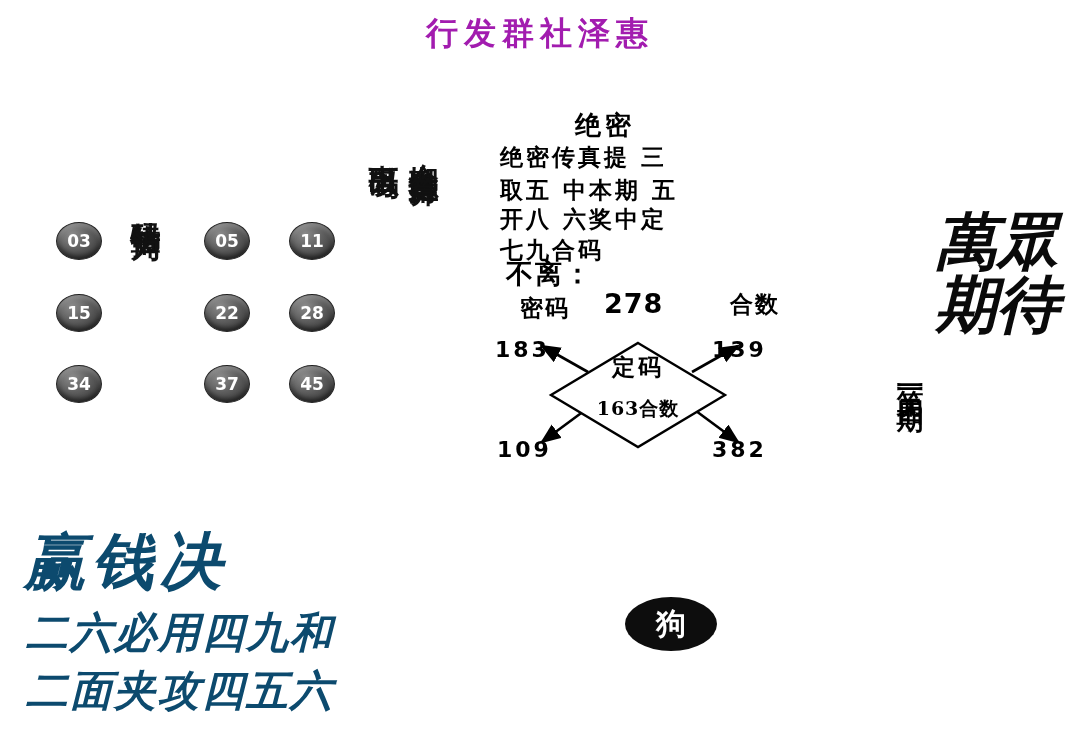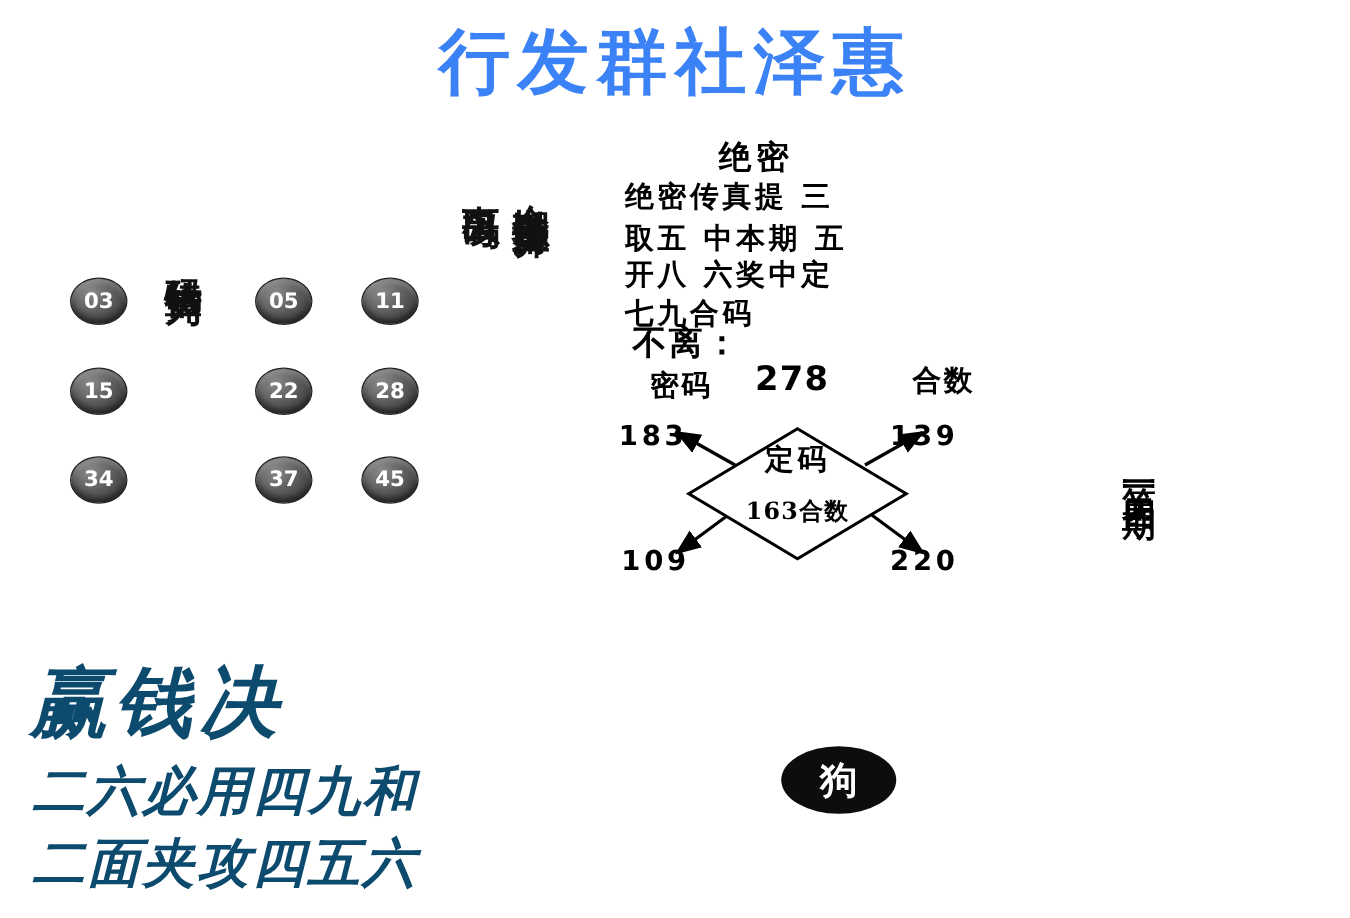--- a/index.html
+++ b/index.html
@@ -19,23 +19,23 @@
 
   
   #banner-title {
     position: absolute;
     top: 12px;
     left: 0;
     width: 1080px;
     text-align: center;
     font-family: "DejaVu Serif", "Liberation Serif", serif;
     font-weight: bold;
-    font-size: 57px;
+    font-size: 32px;
     letter-spacing: 6px;
-    color: #3b82f6;
+    color: #a21caf;
   }
 
   
   .ball {
     position: absolute;
     width: 44px;
     height: 36px;
     border-radius: 50%;
     background: radial-gradient(ellipse at 34% 30%, #8a8a8a 0%, #5d5d5d 45%, #2e2e2e 100%);
     border: 1px solid #222;
@@ -304,28 +304,29 @@
     <svg id="diamond-shape" viewBox="0 0 180 110">
       <polygon points="90,3 177,55 90,107 3,55" fill="#ffffff" stroke="#000" stroke-width="2.4"></polygon>
     </svg>
     <div id="diamond-text">定码</div>
     <div id="diamond-sub">163合数</div>
   </div>
   <div id="corners">
       <div class="corner-num" style="left: 495px; top: 337px;">183</div>
       <div class="corner-num" style="left: 712px; top: 337px;">139</div>
       <div class="corner-num" style="left: 497px; top: 437px;">109</div>
-      <div class="corner-num" style="left: 712px; top: 437px;">220</div>
+      <div class="corner-num" style="left: 712px; top: 437px;">382</div>
     </div>
 
   <div id="zodiac-oval">
     <span>狗</span>
   </div>
 
   <div id="slogan-title">赢钱决</div>
   <div id="slogan-lines">
       <div class="slogan-line" style="top: 605px;">二六必用四九和</div>
       <div class="slogan-line" style="top: 663px;">二面夹攻四五六</div>
     </div>
 
+  <div id="right-brush">萬眾期待</div>
   <div id="issue-vert">第一一四期</div>
 
 </div>
 
 </body></html>

